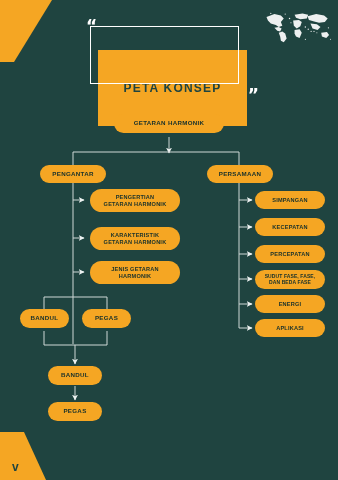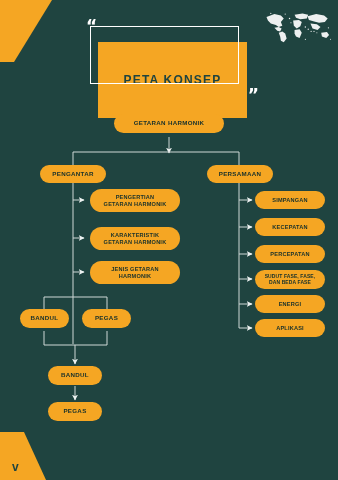--- a/index.html
+++ b/index.html
@@ -31,21 +31,21 @@
   
   .worldmap{position:absolute;right:6px;top:6px;width:72px;height:40px;opacity:.92;}
 
   
   .title-wrap{position:absolute;left:90px;top:26px;width:155px;height:68px;}
   .title-frame{
     position:absolute;left:0;top:0;width:149px;height:58px;
     border:1.5px solid #ffffff;box-sizing:border-box;
   }
   .title-box{
-    position:absolute;left:8px;top:16px;width:149px;height:76px;
+    position:absolute;left:8px;top:24px;width:149px;height:76px;
     background:#f5a623;display:flex;align-items:center;justify-content:center;
   }
   .title-text{
     font-size:12px;font-weight:bold;color:#1f4440;letter-spacing:1.2px;
   }
   .quote{position:absolute;color:#ffffff;font-size:17px;font-weight:bold;line-height:1;font-family:"DejaVu Sans",sans-serif;}
   .quote.tl{left:-4px;top:-8px;}
   .quote.br{right:-14px;bottom:-10px;}
 
   

